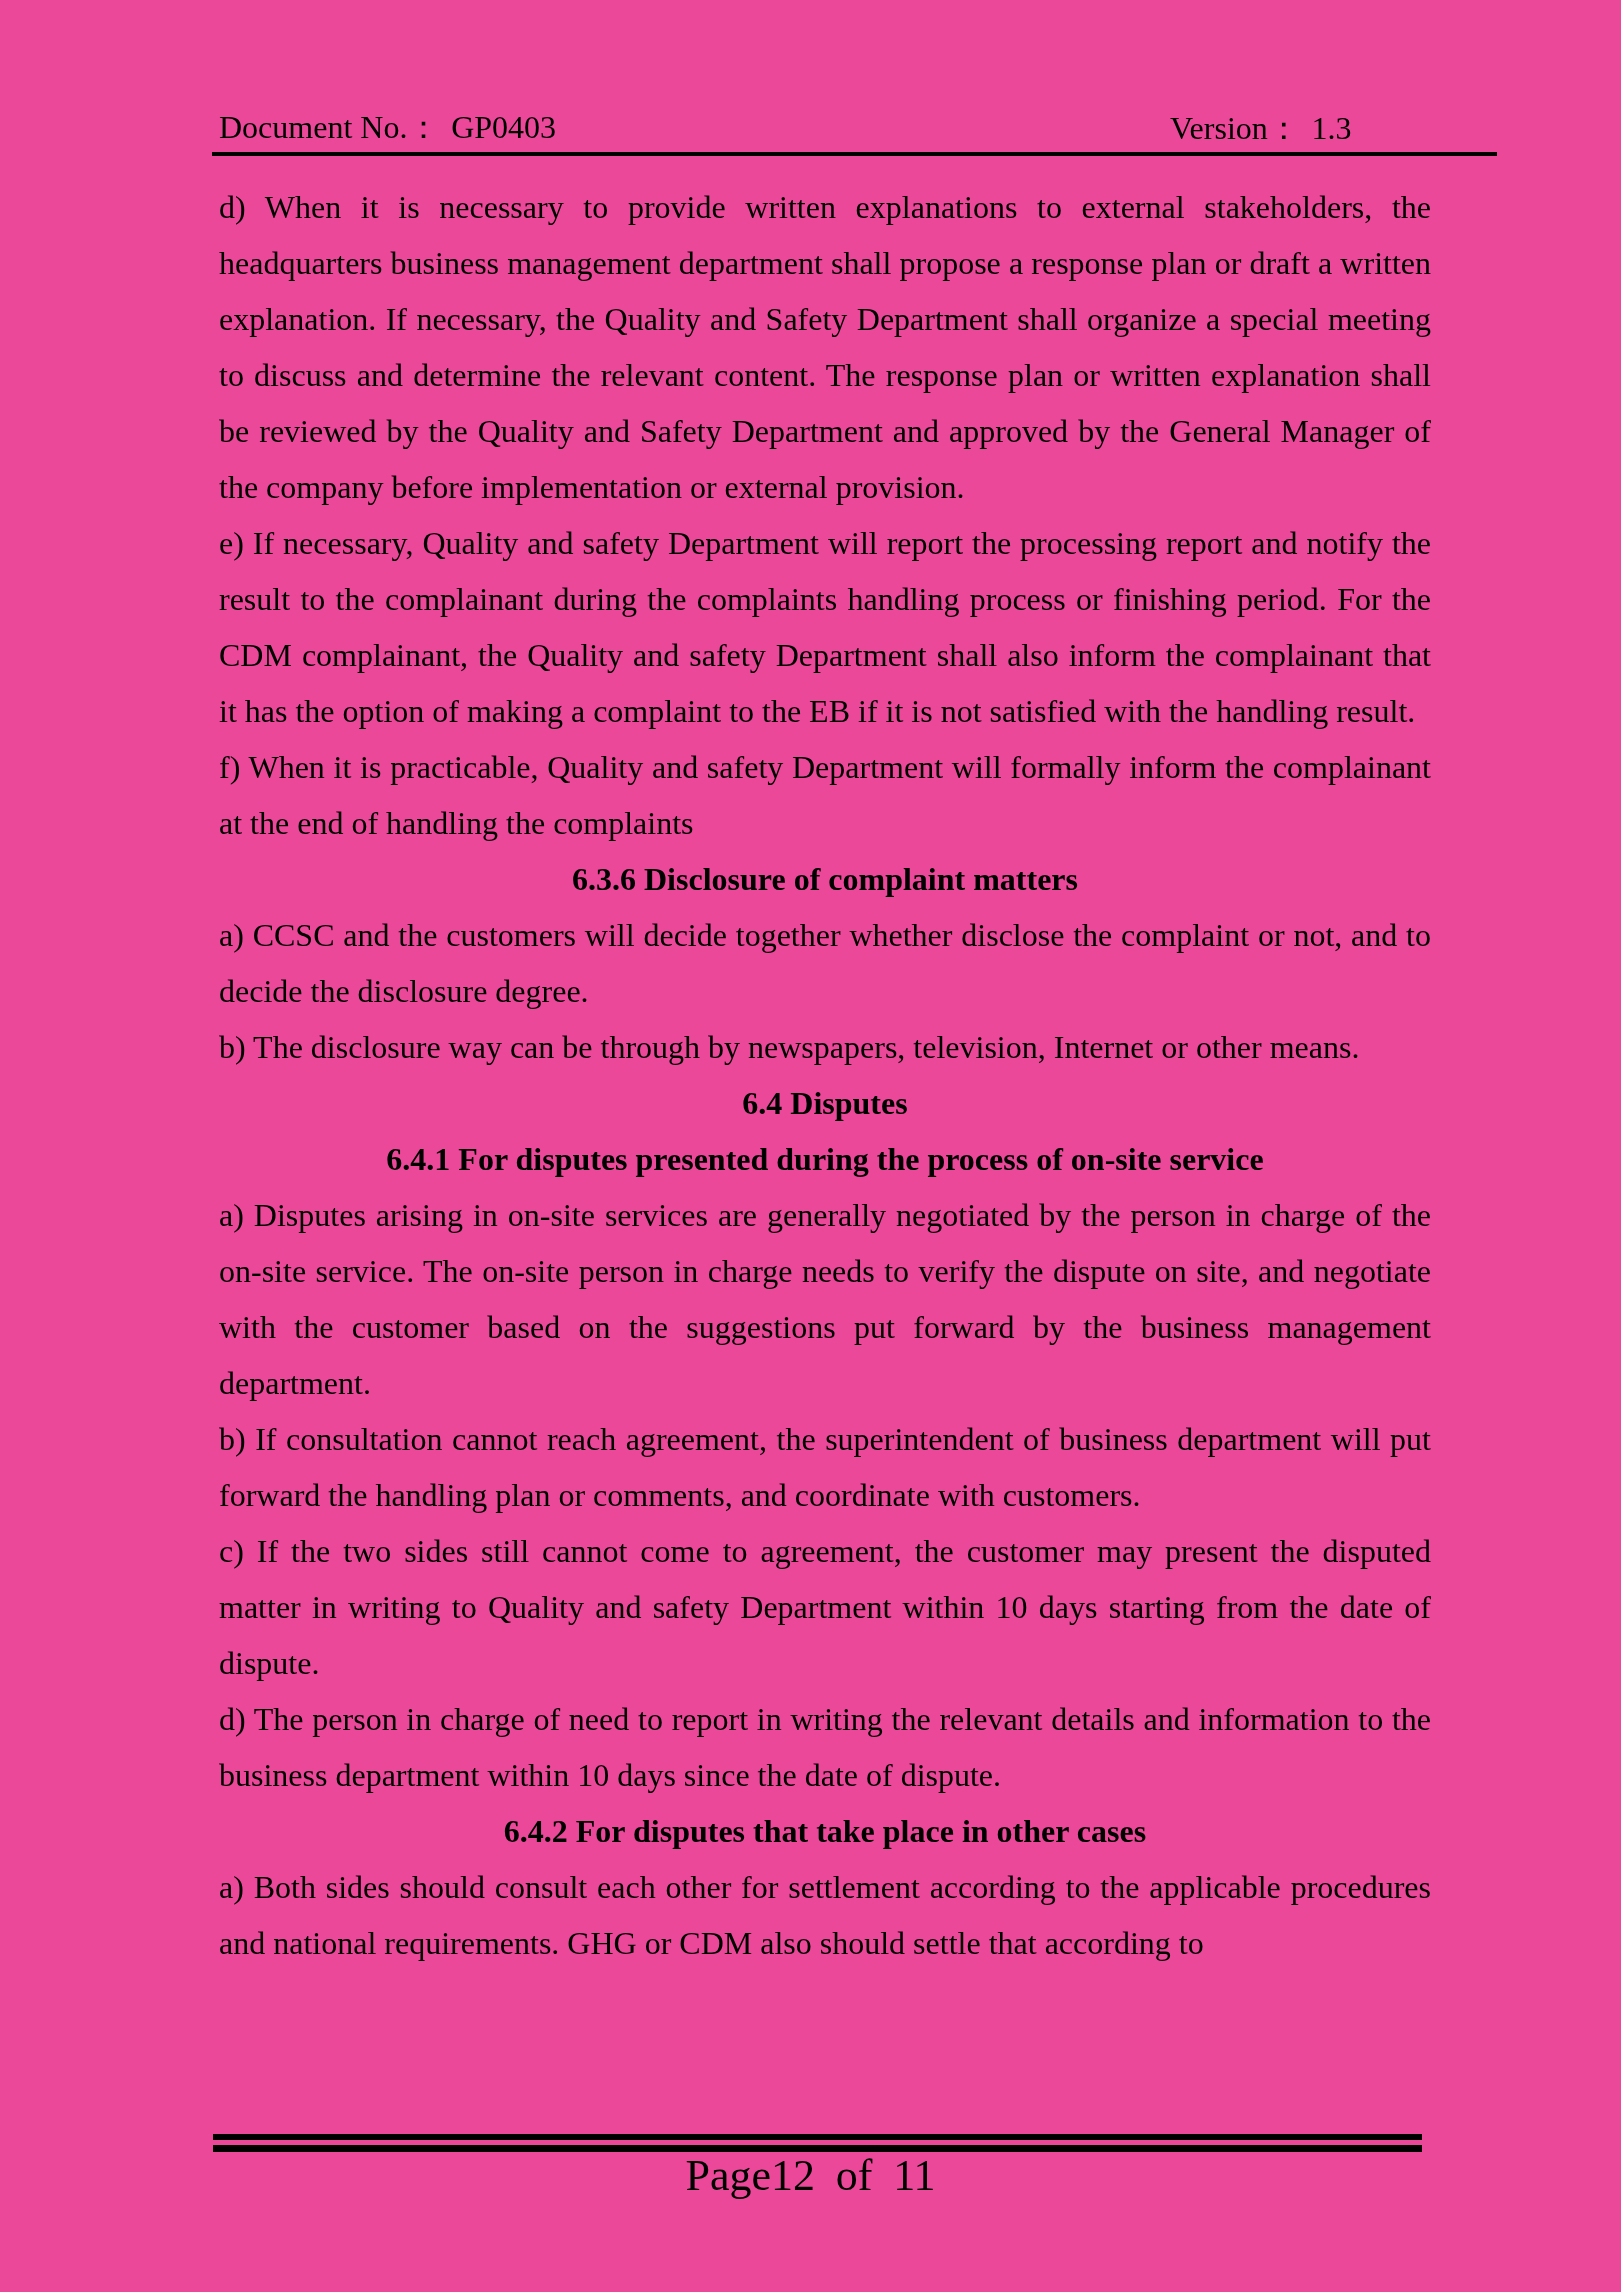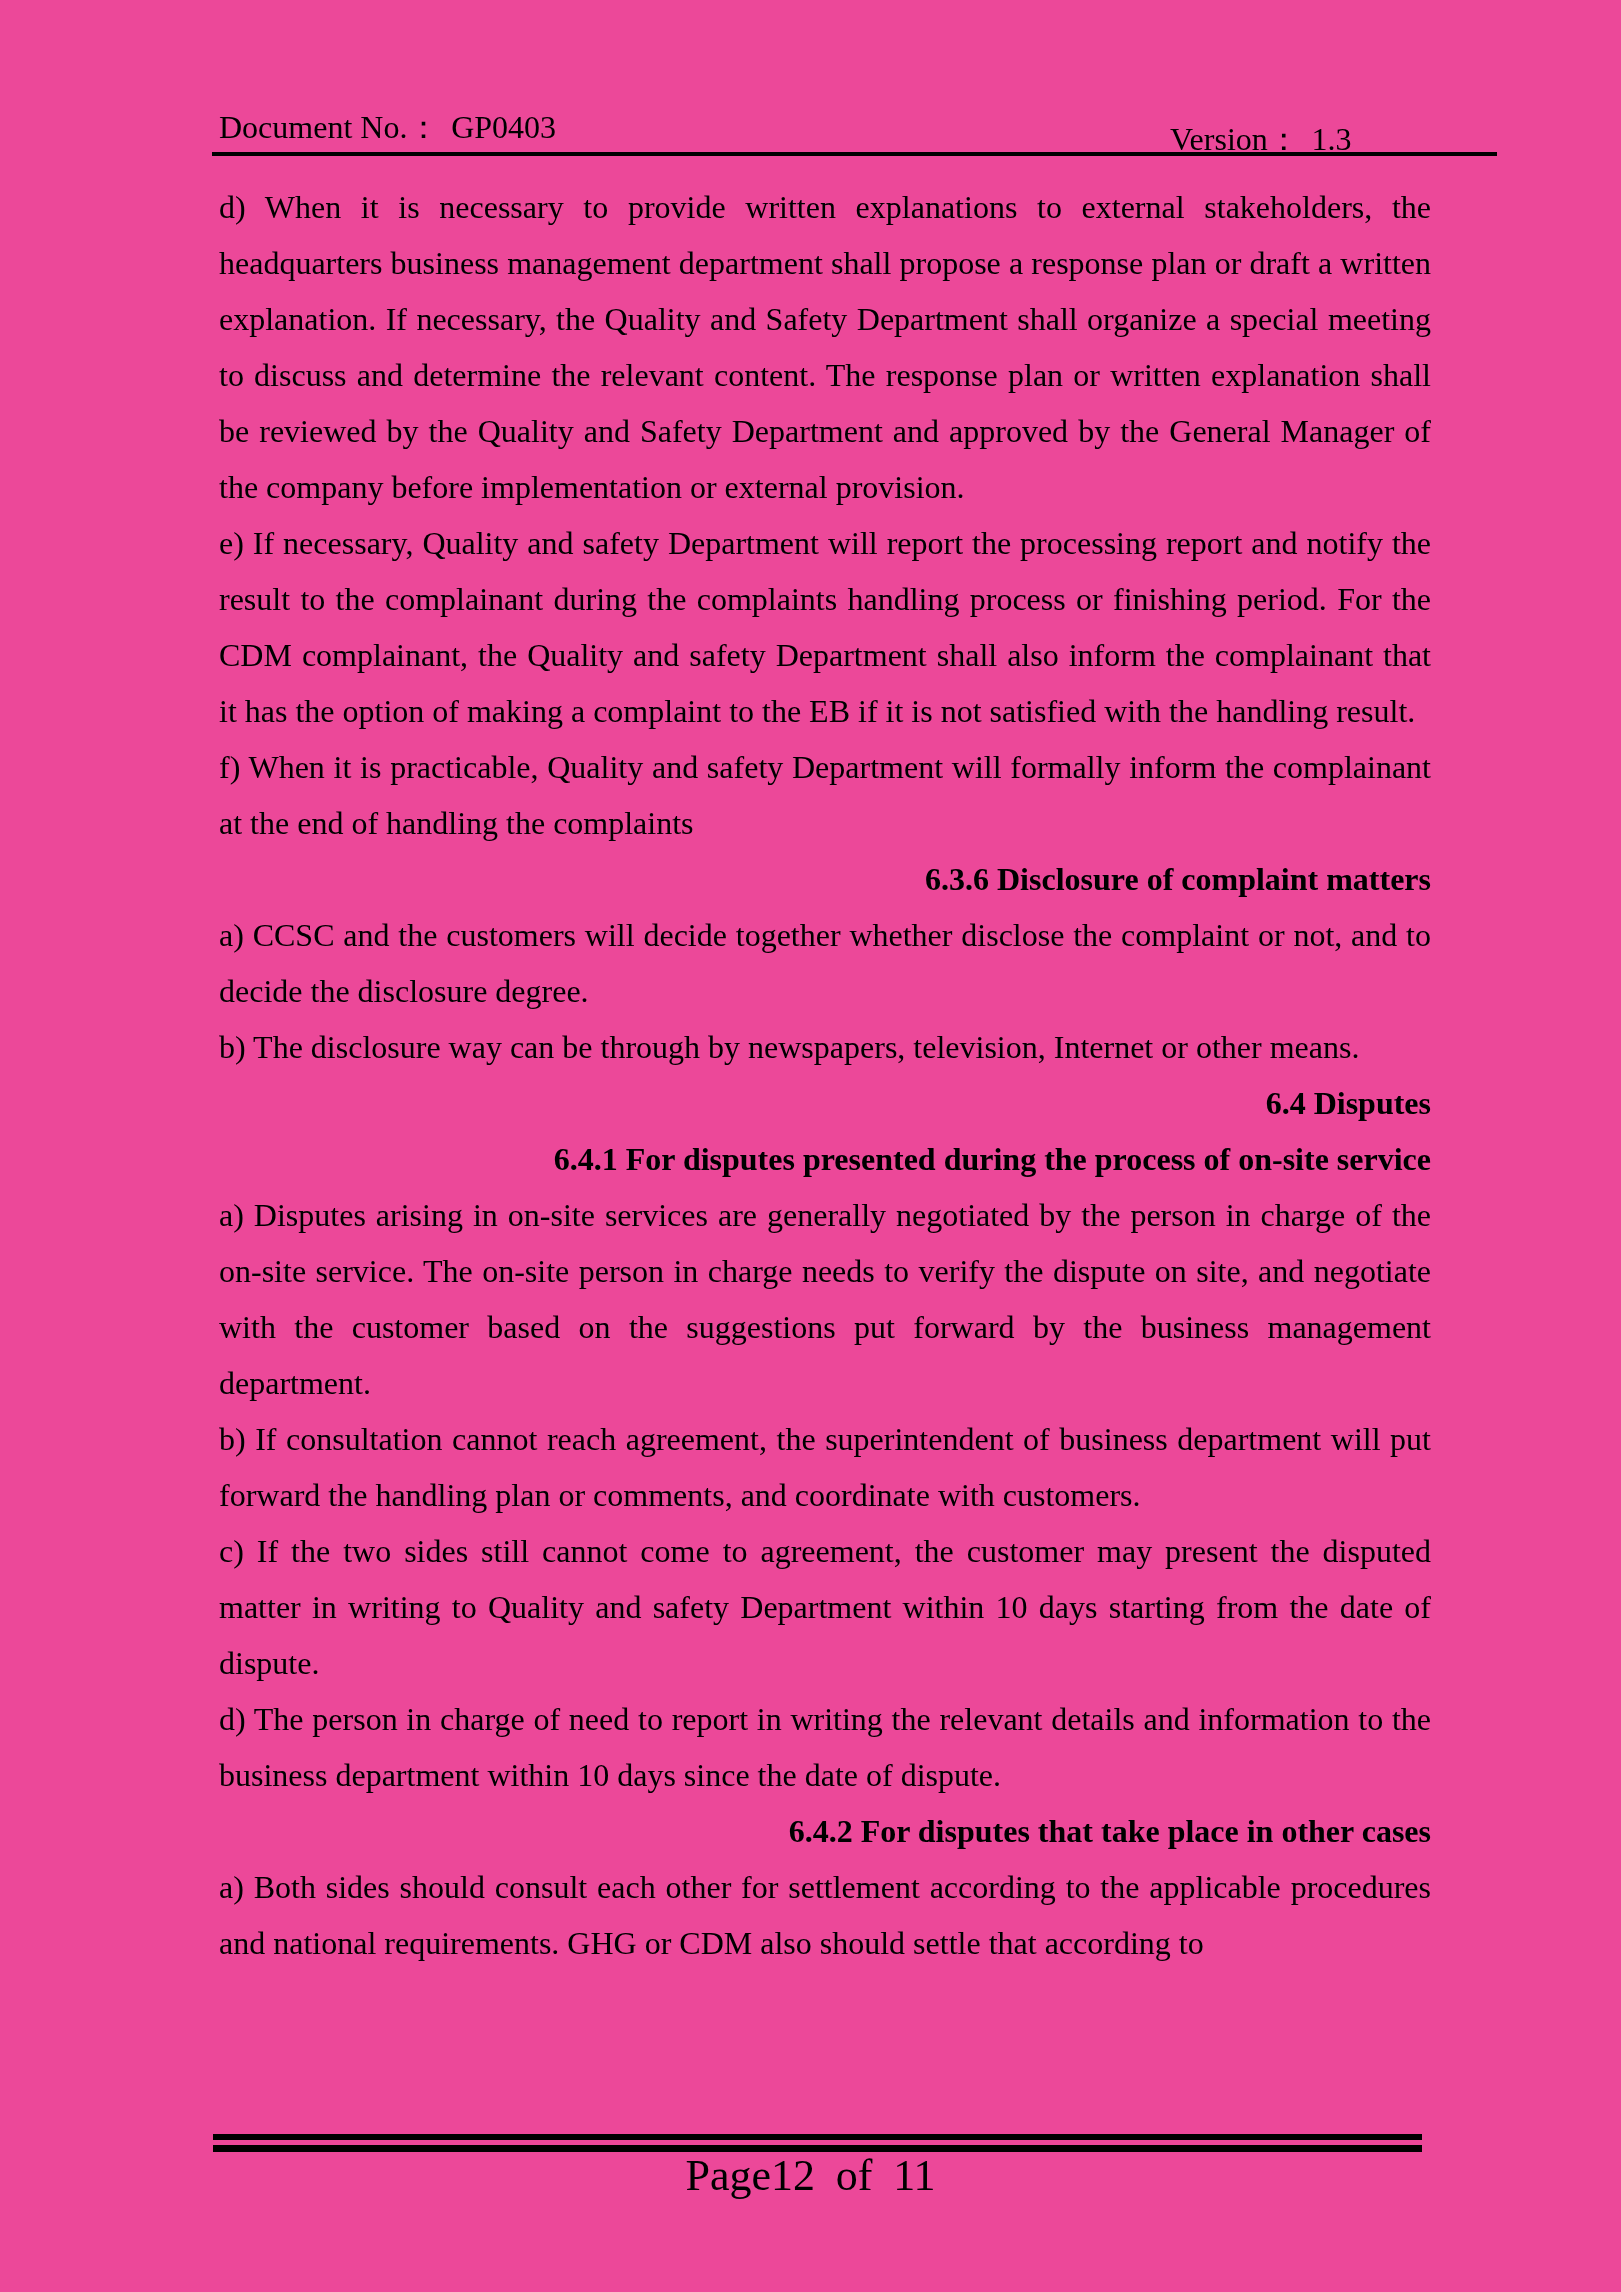--- a/index.html
+++ b/index.html
@@ -21,21 +21,21 @@
     position: absolute;
     left: 219px;
     top: 108px;
     width: 1212px;
     height: 45px;
     font-size: 32px;
     line-height: 39px;
     white-space: nowrap;
   }
   .hdr-left  { position: absolute; left: 0;     top: 0; }
-  .hdr-right { position: absolute; left: 951px; top: 12px; }
+  .hdr-right { position: absolute; left: 951px; top: 1px; }
   .hdr-val   { margin-left: 11.8px; }
   .header-rule {
     position: absolute;
     left: 212px;
     top: 152px;
     width: 1285px;
     height: 3.9px;
     background: #000000;
   }
   
@@ -48,21 +48,21 @@
     line-height: 56px;
   }
   .body-text p {
     margin: 0;
     padding: 0;
     text-align: justify;
     text-justify: inter-word;
   }
   .body-text p.heading {
     font-weight: bold;
-    text-align: right;
+    text-align: center;
     font-family: Liberation Serif, serif;
   }
   
   .footer-rule {
     position: absolute;
     left: 213px;
     width: 1209px;
     background: #000000;
   }
   .footer-rule-top    { top: 2134px; height: 5.9px; }

